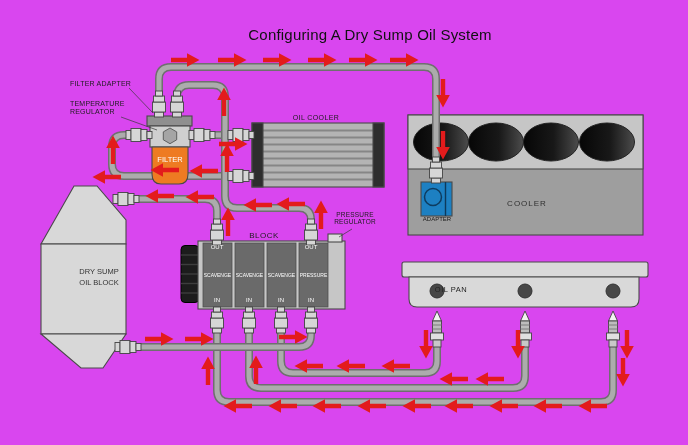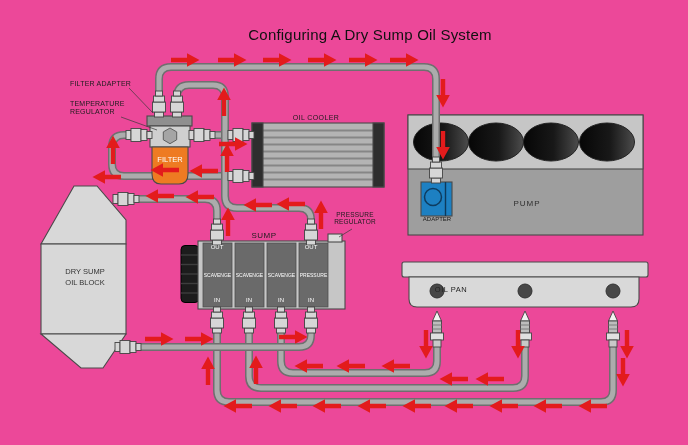--- a/index.html
+++ b/index.html
@@ -1,16 +1,16 @@
 <!DOCTYPE html>
 <html style="--orange: #ee7b22; --blue: #1d80c2;"><head>
 <meta charset="utf-8">
 <style>
   html,body{margin:0;padding:0;background:#fff;}
-  #stage{position:relative;width:688px;height:445px;background:#ec4899;overflow:hidden;
+  #stage{position:relative;width:688px;height:445px;background:#d946ef;overflow:hidden;
          font-family:"Liberation Sans","DejaVu Sans",sans-serif;}
   #diagram{position:absolute;left:0;top:0;}
   .lbl{position:absolute;color:#1c1c1c;white-space:nowrap;line-height:1.15;}
   .ctr{transform:translateX(-50%);text-align:center;}
   .title{font-size:15px;color:#111;letter-spacing:.2px;}
   .tiny{font-size:7px;letter-spacing:.2px;}
   .tiny2{font-size:6.5px;letter-spacing:.2px;}
   .white{color:#fff;font-weight:normal;}
   .pipeO{fill:none;stroke:#6f6f6f;stroke-width:8;}
   .pipeI{fill:none;stroke:#acacac;stroke-width:5;}
@@ -230,31 +230,31 @@
 <div class="lbl tiny" style="left:70px;top:100px;">
   <div>TEMPERATURE</div>
   <div>REGULATOR</div>
 </div>
 <div class="lbl white ctr" style="left:170px;top:156px;font-size:7.5px;">FILTER</div>
 <div class="lbl tiny ctr" style="left:316px;top:114px;letter-spacing:.4px;">OIL COOLER</div>
 <div class="lbl tiny2 ctr" style="left:355px;top:211px;">
   <div>PRESSURE</div>
   <div>REGULATOR</div>
 </div>
-<div class="lbl ctr" style="left:264px;top:231px;font-size:8px;letter-spacing:.5px;">SUMP</div>
+<div class="lbl ctr" style="left:264px;top:231px;font-size:8px;letter-spacing:.5px;">BLOCK</div>
 <div class="lbl white ctr" style="left:217px;top:244px;font-size:6px;">OUT</div>
 <div class="lbl white ctr" style="left:311px;top:244px;font-size:6px;">OUT</div>
 <div class="lbl white ctr" style="left:217.5px;top:273px;font-size:5px;">SCAVENGE</div>
 <div class="lbl white ctr" style="left:249.5px;top:273px;font-size:5px;">SCAVENGE</div>
 <div class="lbl white ctr" style="left:281.5px;top:273px;font-size:5px;">SCAVENGE</div>
 <div class="lbl white ctr" style="left:313.5px;top:273px;font-size:5px;">PRESSURE</div>
 <div class="lbl white ctr" style="left:217px;top:297px;font-size:6px;">IN</div>
 <div class="lbl white ctr" style="left:249px;top:297px;font-size:6px;">IN</div>
 <div class="lbl white ctr" style="left:281px;top:297px;font-size:6px;">IN</div>
 <div class="lbl white ctr" style="left:311px;top:297px;font-size:6px;">IN</div>
-<div class="lbl ctr" style="left:85px;top:266px;font-size:7.5px;color:#333;line-height:1.5;">
+<div class="lbl ctr" style="left:99px;top:266px;font-size:7.5px;color:#333;line-height:1.5;">
   <div>DRY SUMP</div>
   <div>OIL BLOCK</div>
 </div>
-<div class="lbl ctr" style="left:527px;top:199px;font-size:8px;color:#2f2f2f;letter-spacing:1px;">PUMP</div>
+<div class="lbl ctr" style="left:527px;top:199px;font-size:8px;color:#2f2f2f;letter-spacing:1px;">COOLER</div>
 <div class="lbl ctr" style="left:437px;top:215.5px;font-size:6px;color:#1a1a1a;">ADAPTER</div>
 <div class="lbl ctr" style="left:451px;top:286px;font-size:7.5px;color:#222;letter-spacing:.5px;">OIL PAN</div>
 </div>
 
 </body></html>

